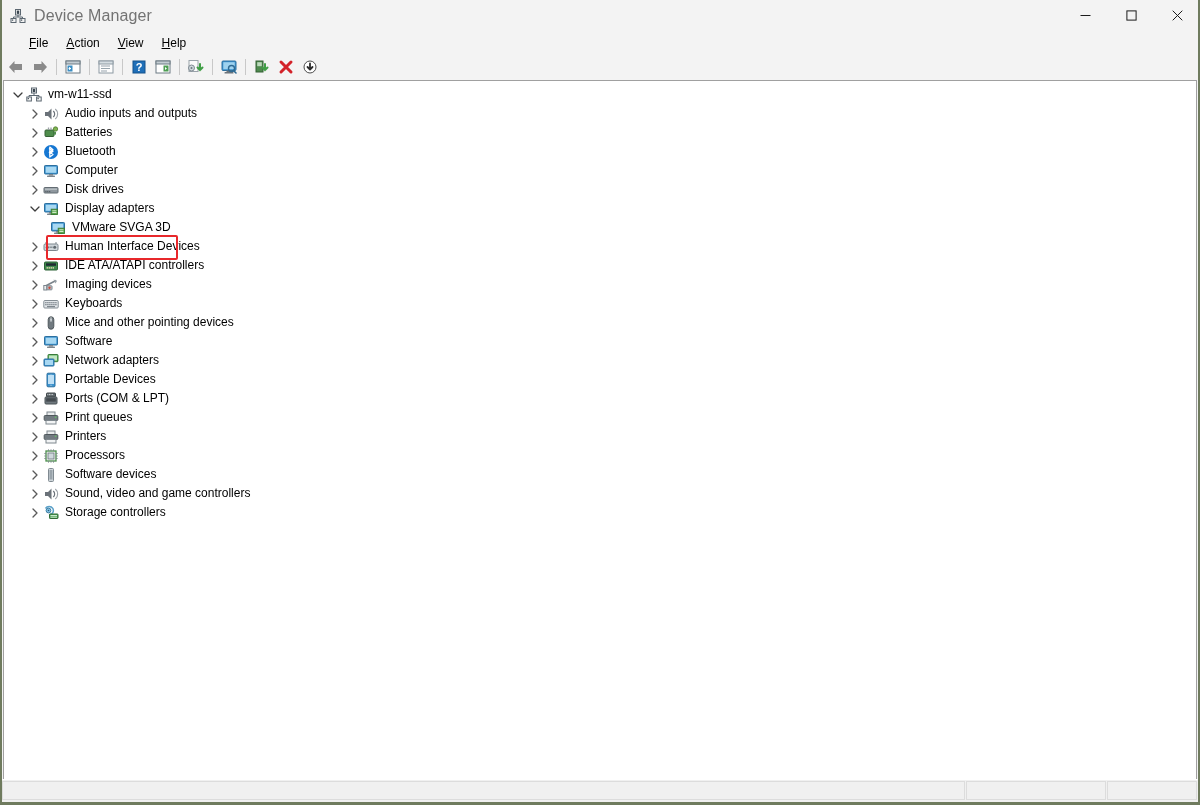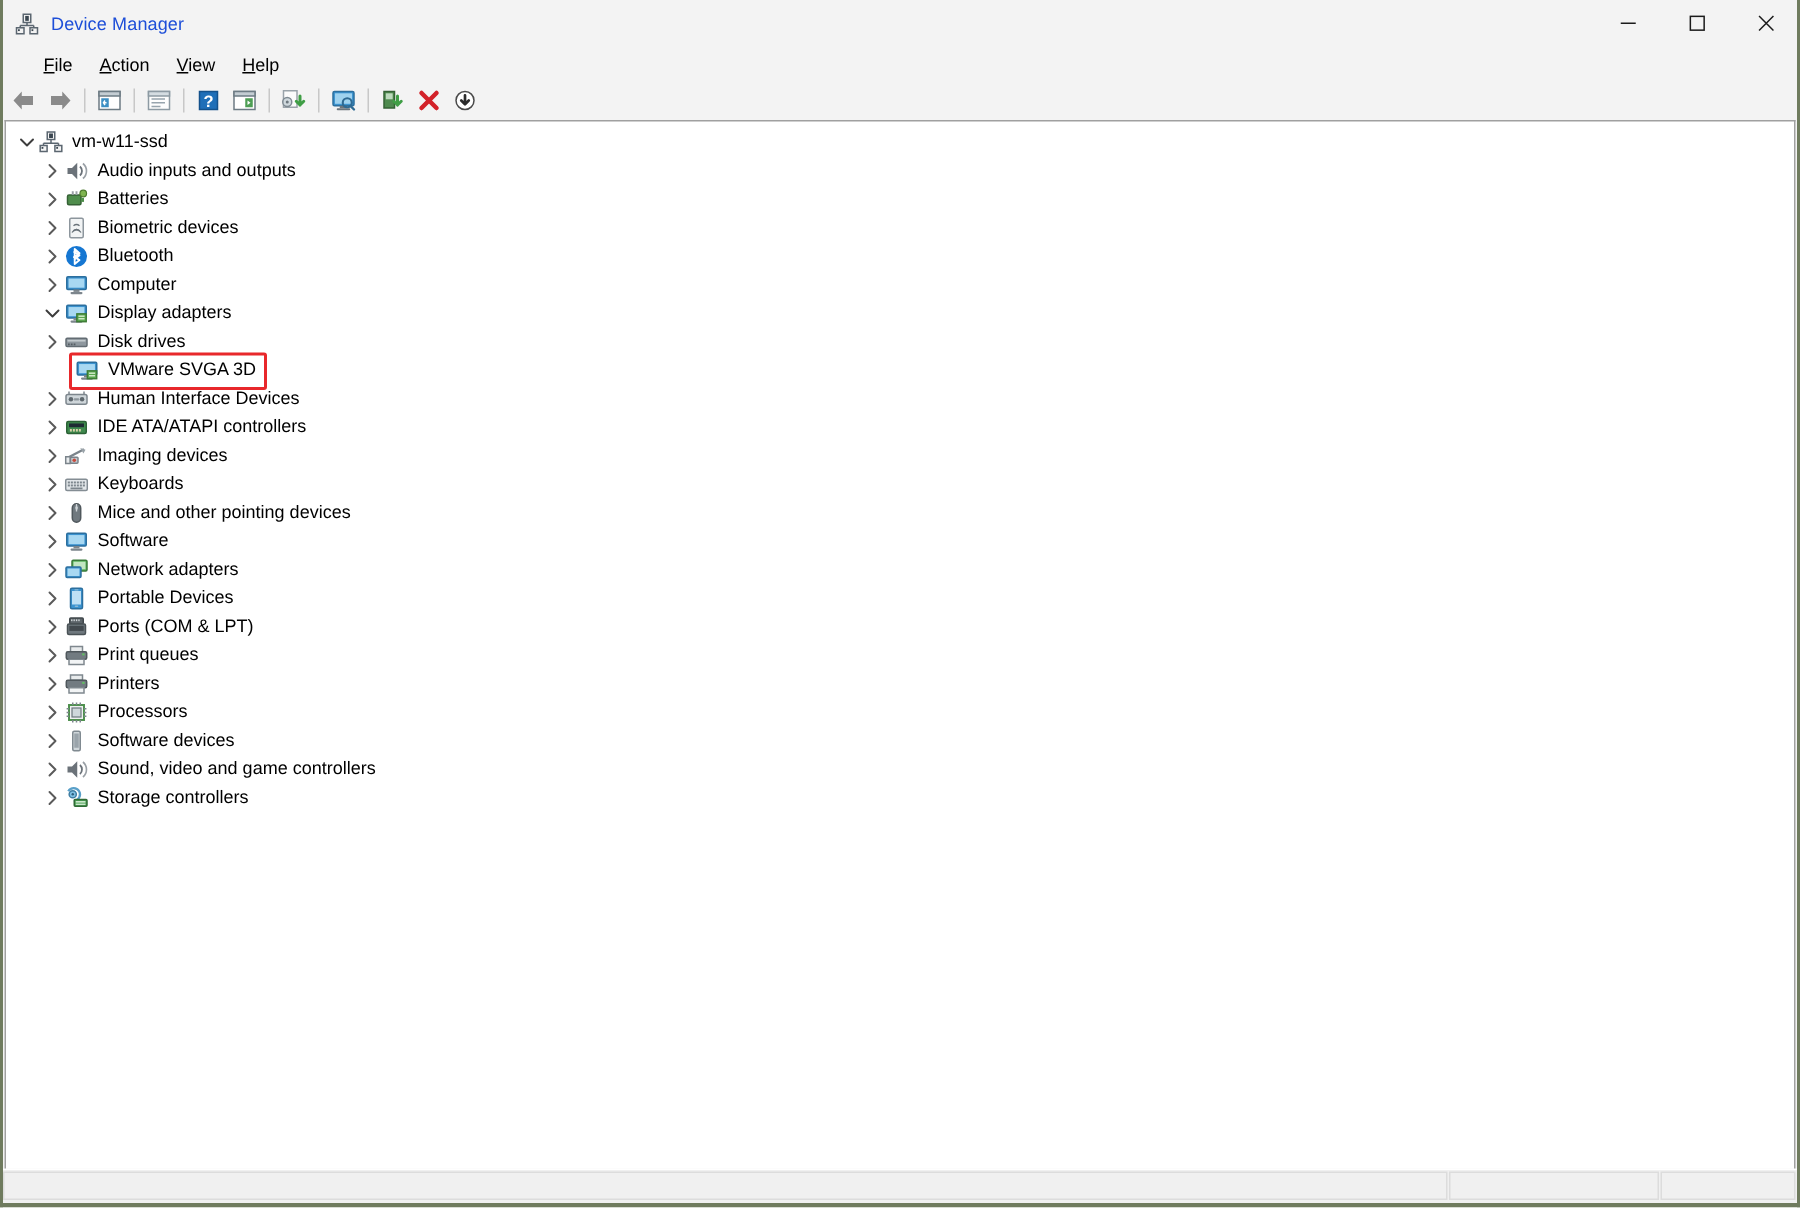--- a/index.html
+++ b/index.html
@@ -27,22 +27,22 @@
     flex: none;
     border-bottom: 1px solid #f3f3f3;
   }
   .title-icon {
     width: 16px; height: 16px;
     margin-left: 10px; margin-right: 8px;
     flex: none;
     position: relative;
   }
   .title-text {
-    font-size: 12px;
-    color: #1d4ed8;
+    font-size: 16px;
+    color: #737373;
     letter-spacing: 0.1px;
   }
   .win-controls {
     margin-left: auto;
     display: flex;
     height: 32px;
   }
   .win-btn {
     width: 46px; height: 32px;
     display: flex; align-items: center; justify-content: center;
@@ -375,86 +375,71 @@
               </svg></span>
             <span class="tlabel">Batteries</span>
           </div>
           <div class="tnode lvl1">
             <span class="chev">
               <svg width="8" height="10" viewBox="0 0 8 10">
                 <path d="M2 1 L6 5 L2 9" fill="none" stroke="#5a5a5a" stroke-width="1.3" stroke-linecap="round" stroke-linejoin="round"></path>
               </svg>
             </span>
             <span class="ticon"><svg width="16" height="16" viewBox="0 0 16 16">
-                <rect x="3.5" y="1.5" width="9" height="13" rx="1" fill="#f2f4f5" stroke="#8d969d" stroke-width="1"></rect>
-                <path d="M6 10 A3 4 0 0 1 10 10" stroke="#6a737a" stroke-width="0.9" fill="none"></path>
-                <path d="M5 11 A4 5.5 0 0 1 11 11" stroke="#6a737a" stroke-width="0.9" fill="none"></path>
-                <path d="M7.2 9.2 A1.6 2.2 0 0 1 8.8 9.2" stroke="#6a737a" stroke-width="0.9" fill="none"></path>
-                <path d="M6 6.5 A3.2 3.2 0 0 1 10 6.5" stroke="#6a737a" stroke-width="0.9" fill="none"></path>
-              </svg></span>
-            <span class="tlabel">Biometric devices</span>
-          </div>
-          <div class="tnode lvl1">
-            <span class="chev">
-              <svg width="8" height="10" viewBox="0 0 8 10">
-                <path d="M2 1 L6 5 L2 9" fill="none" stroke="#5a5a5a" stroke-width="1.3" stroke-linecap="round" stroke-linejoin="round"></path>
-              </svg>
-            </span>
-            <span class="ticon"><svg width="16" height="16" viewBox="0 0 16 16">
                 <circle cx="8" cy="8" r="7" fill="#1677d2"></circle>
                 <path d="M6 4.6 L10 7.2 L6.8 9.8 L6.8 3 L10 5.8 L6 9" stroke="#ffffff" stroke-width="1.25" fill="none" stroke-linejoin="round"></path>
                 <path d="M6.8 9.8 L6.8 13 L10 10.4 L6 7.8" stroke="#ffffff" stroke-width="1.25" fill="none" stroke-linejoin="round"></path>
               </svg></span>
             <span class="tlabel">Bluetooth</span>
           </div>
           <div class="tnode lvl1">
             <span class="chev">
               <svg width="8" height="10" viewBox="0 0 8 10">
                 <path d="M2 1 L6 5 L2 9" fill="none" stroke="#5a5a5a" stroke-width="1.3" stroke-linecap="round" stroke-linejoin="round"></path>
               </svg>
             </span>
             <span class="ticon"><svg width="16" height="16" viewBox="0 0 16 16">
                 <rect x="1.5" y="2.5" width="13" height="8.5" rx="0.8" fill="#3b93d0" stroke="#2c6f9e" stroke-width="1"></rect>
                 <rect x="2.7" y="3.7" width="10.6" height="6.1" fill="#a8d8f2"></rect>
                 <rect x="6" y="11" width="4" height="1.6" fill="#7c858c"></rect>
                 <rect x="4" y="12.6" width="8" height="1.5" rx="0.7" fill="#7c858c"></rect>
               </svg></span>
             <span class="tlabel">Computer</span>
+          </div>
+          <div class="tnode lvl1">
+            <span class="chev">
+              <svg width="8" height="10" viewBox="0 0 8 10">
+                <path d="M2 1 L6 5 L2 9" fill="none" stroke="#5a5a5a" stroke-width="1.3" stroke-linecap="round" stroke-linejoin="round"></path>
+              </svg>
+            </span>
+            <span class="ticon"><svg width="16" height="16" viewBox="0 0 16 16">
+                <rect x="1" y="5.5" width="14" height="5.5" rx="0.8" fill="#8e979e" stroke="#636c73" stroke-width="1"></rect>
+                <rect x="2" y="6.6" width="12" height="1.1" fill="#c3cace"></rect>
+                <rect x="2.3" y="9" width="1.2" height="1.2" fill="#555d63"></rect>
+                <rect x="4.2" y="9" width="1.2" height="1.2" fill="#555d63"></rect>
+                <rect x="6.1" y="9" width="1.2" height="1.2" fill="#555d63"></rect>
+              </svg></span>
+            <span class="tlabel">Disk drives</span>
           </div>
           <div class="tnode lvl1">
             <span class="chev">
               <svg width="10" height="8" viewBox="0 0 10 8">
                 <path d="M1 2 L5 6 L9 2" fill="none" stroke="#3d3d3d" stroke-width="1.3" stroke-linecap="round" stroke-linejoin="round"></path>
               </svg>
             </span>
             <span class="ticon"><svg width="16" height="16" viewBox="0 0 16 16">
                 <rect x="1.5" y="2.5" width="13" height="8.5" rx="0.8" fill="#3b93d0" stroke="#2c6f9e" stroke-width="1"></rect>
                 <rect x="2.7" y="3.7" width="10.6" height="6.1" fill="#a8d8f2"></rect>
                 <rect x="6" y="11" width="4" height="1.6" fill="#7c858c"></rect>
                 <rect x="4" y="12.6" width="8" height="1.5" rx="0.7" fill="#7c858c"></rect>
                 <rect x="8.2" y="8.2" width="6.3" height="5.3" fill="#5aa64e" stroke="#3b7a33" stroke-width="0.9"></rect>
                 <rect x="9.3" y="9.3" width="4.1" height="1" fill="#cfe8c8"></rect>
                 <rect x="9.3" y="11" width="4.1" height="1" fill="#cfe8c8"></rect>
               </svg></span>
             <span class="tlabel">Display adapters</span>
-          </div>
-          <div class="tnode lvl1">
-            <span class="chev">
-              <svg width="8" height="10" viewBox="0 0 8 10">
-                <path d="M2 1 L6 5 L2 9" fill="none" stroke="#5a5a5a" stroke-width="1.3" stroke-linecap="round" stroke-linejoin="round"></path>
-              </svg>
-            </span>
-            <span class="ticon"><svg width="16" height="16" viewBox="0 0 16 16">
-                <rect x="1" y="5.5" width="14" height="5.5" rx="0.8" fill="#8e979e" stroke="#636c73" stroke-width="1"></rect>
-                <rect x="2" y="6.6" width="12" height="1.1" fill="#c3cace"></rect>
-                <rect x="2.3" y="9" width="1.2" height="1.2" fill="#555d63"></rect>
-                <rect x="4.2" y="9" width="1.2" height="1.2" fill="#555d63"></rect>
-                <rect x="6.1" y="9" width="1.2" height="1.2" fill="#555d63"></rect>
-              </svg></span>
-            <span class="tlabel">Disk drives</span>
           </div>
           <div class="tnode lvl2">
             <span class="ticon"><svg width="16" height="16" viewBox="0 0 16 16">
                 <rect x="1.5" y="2.5" width="13" height="8.5" rx="0.8" fill="#3b93d0" stroke="#2c6f9e" stroke-width="1"></rect>
                 <rect x="2.7" y="3.7" width="10.6" height="6.1" fill="#a8d8f2"></rect>
                 <rect x="6" y="11" width="4" height="1.6" fill="#7c858c"></rect>
                 <rect x="4" y="12.6" width="8" height="1.5" rx="0.7" fill="#7c858c"></rect>
                 <rect x="8.2" y="8.2" width="6.3" height="5.3" fill="#5aa64e" stroke="#3b7a33" stroke-width="0.9"></rect>
                 <rect x="9.3" y="9.3" width="4.1" height="1" fill="#cfe8c8"></rect>
                 <rect x="9.3" y="11" width="4.1" height="1" fill="#cfe8c8"></rect>

